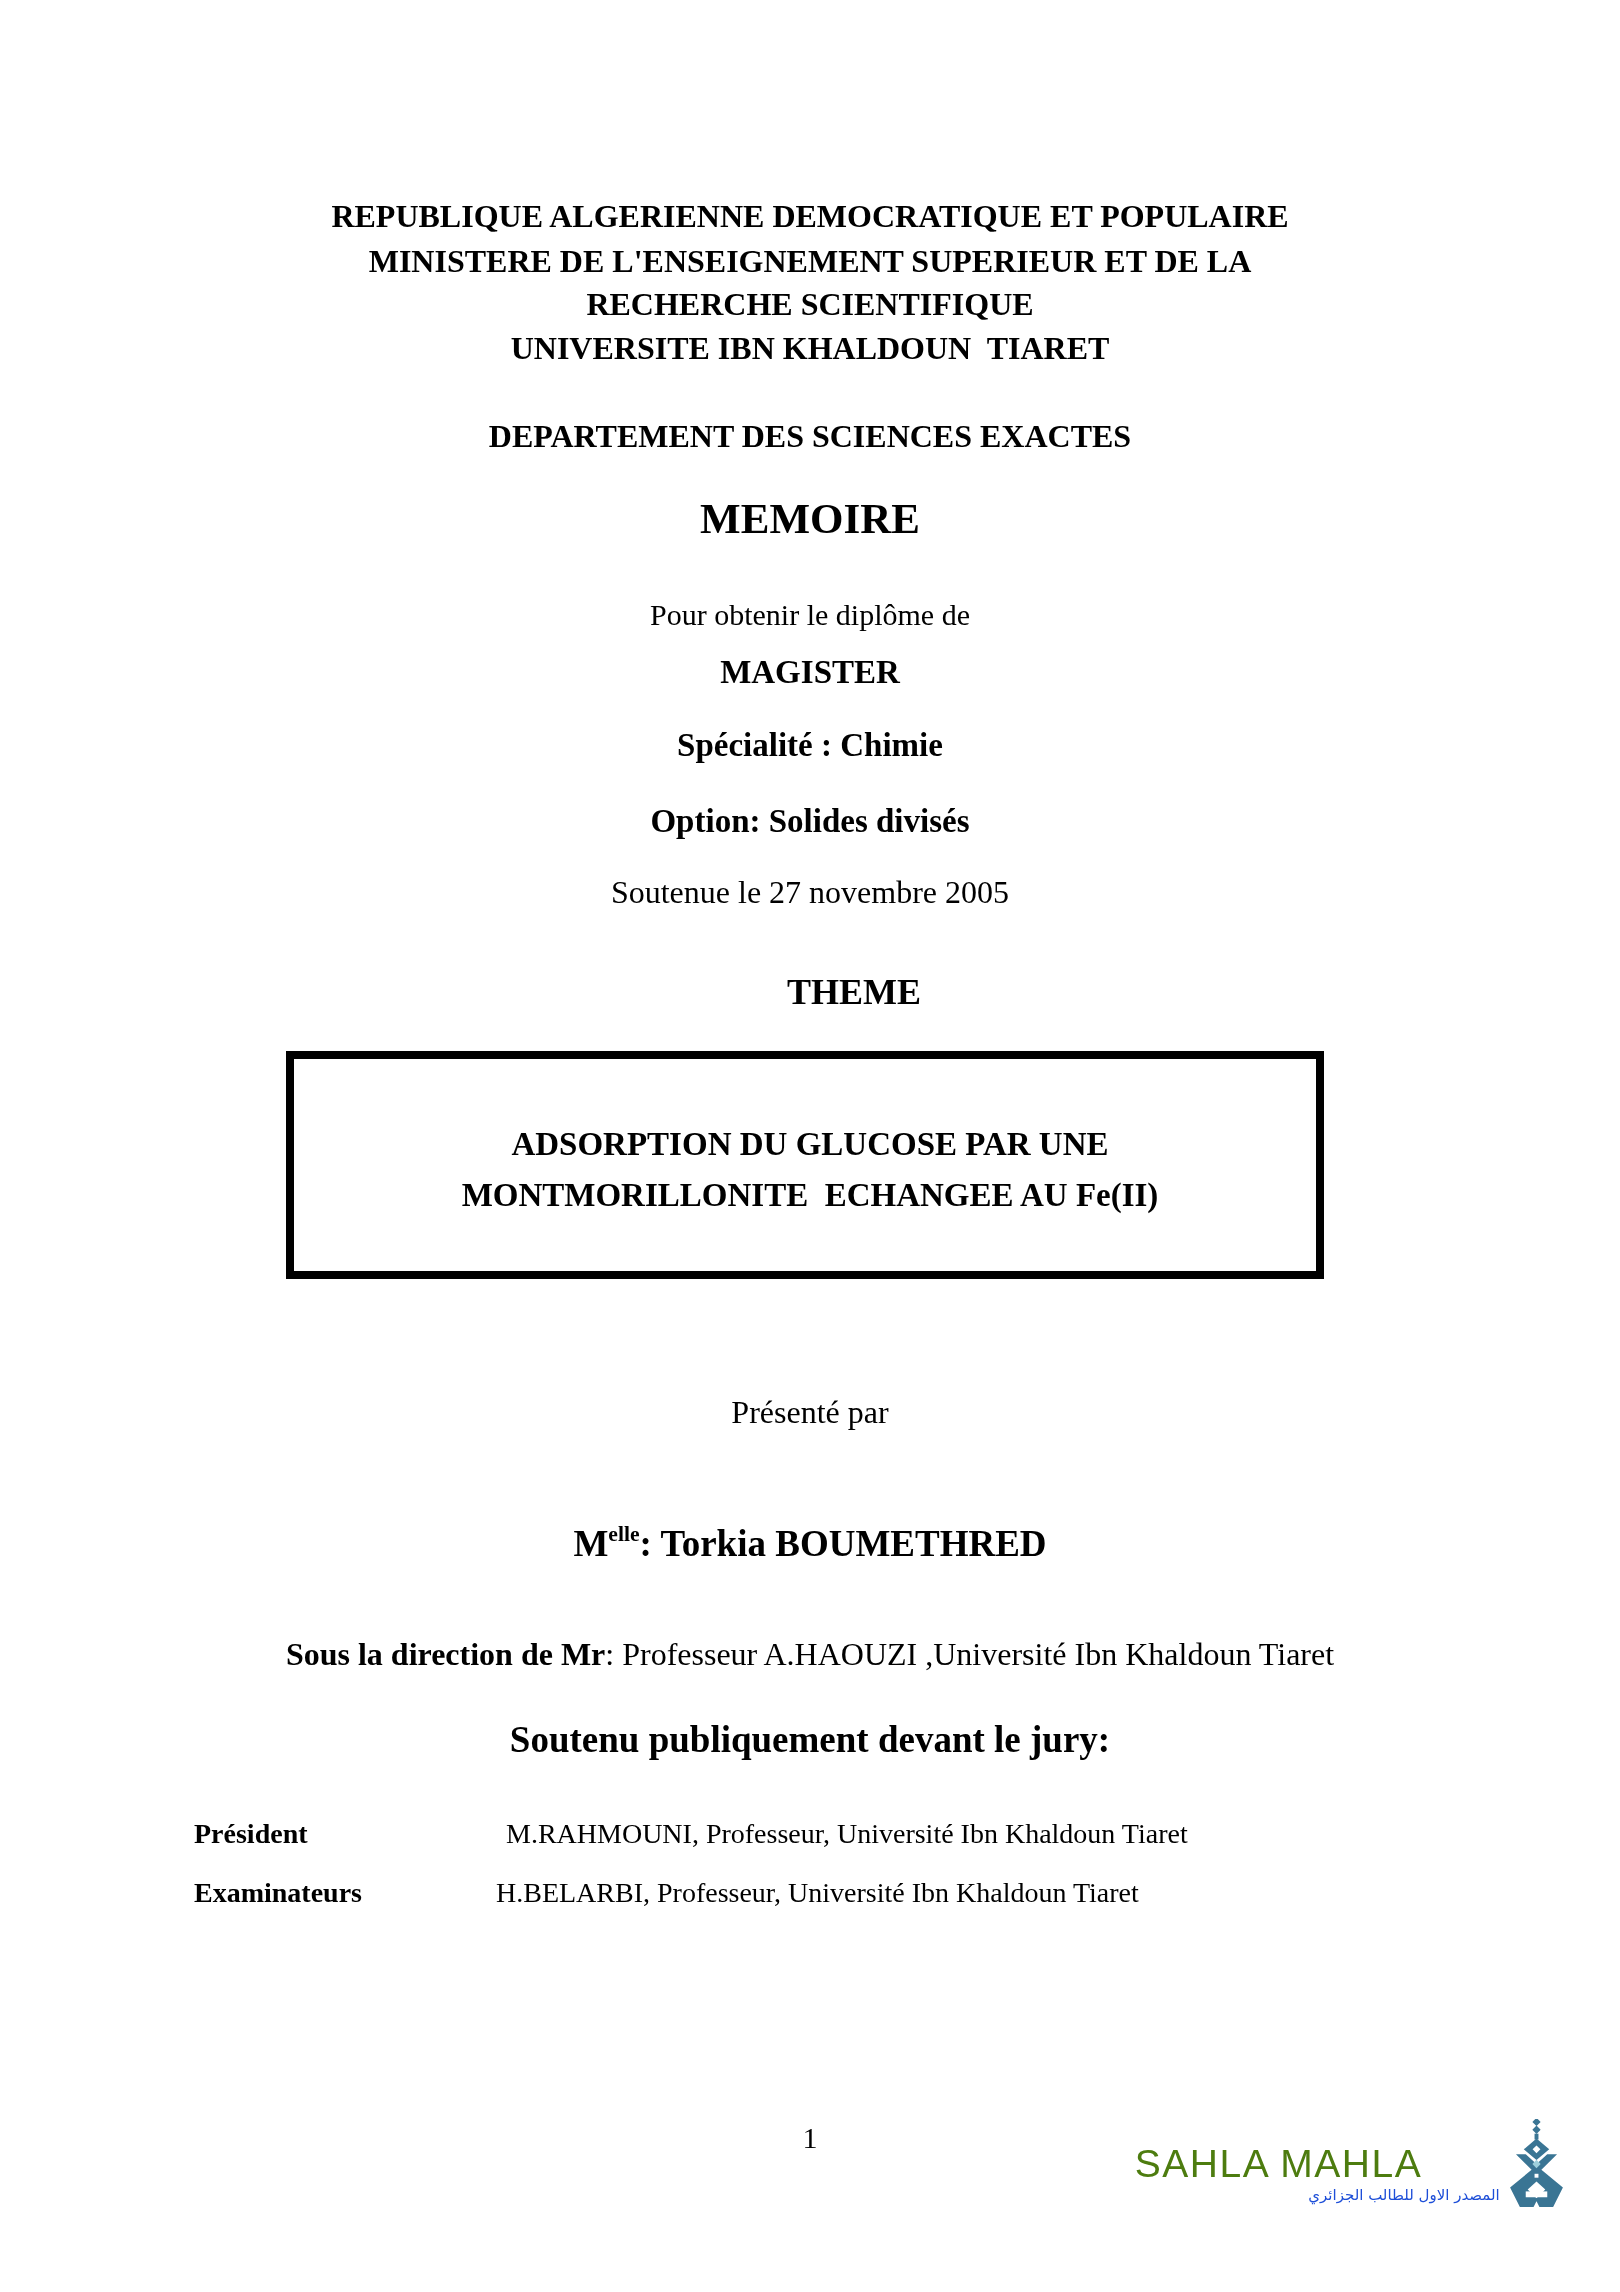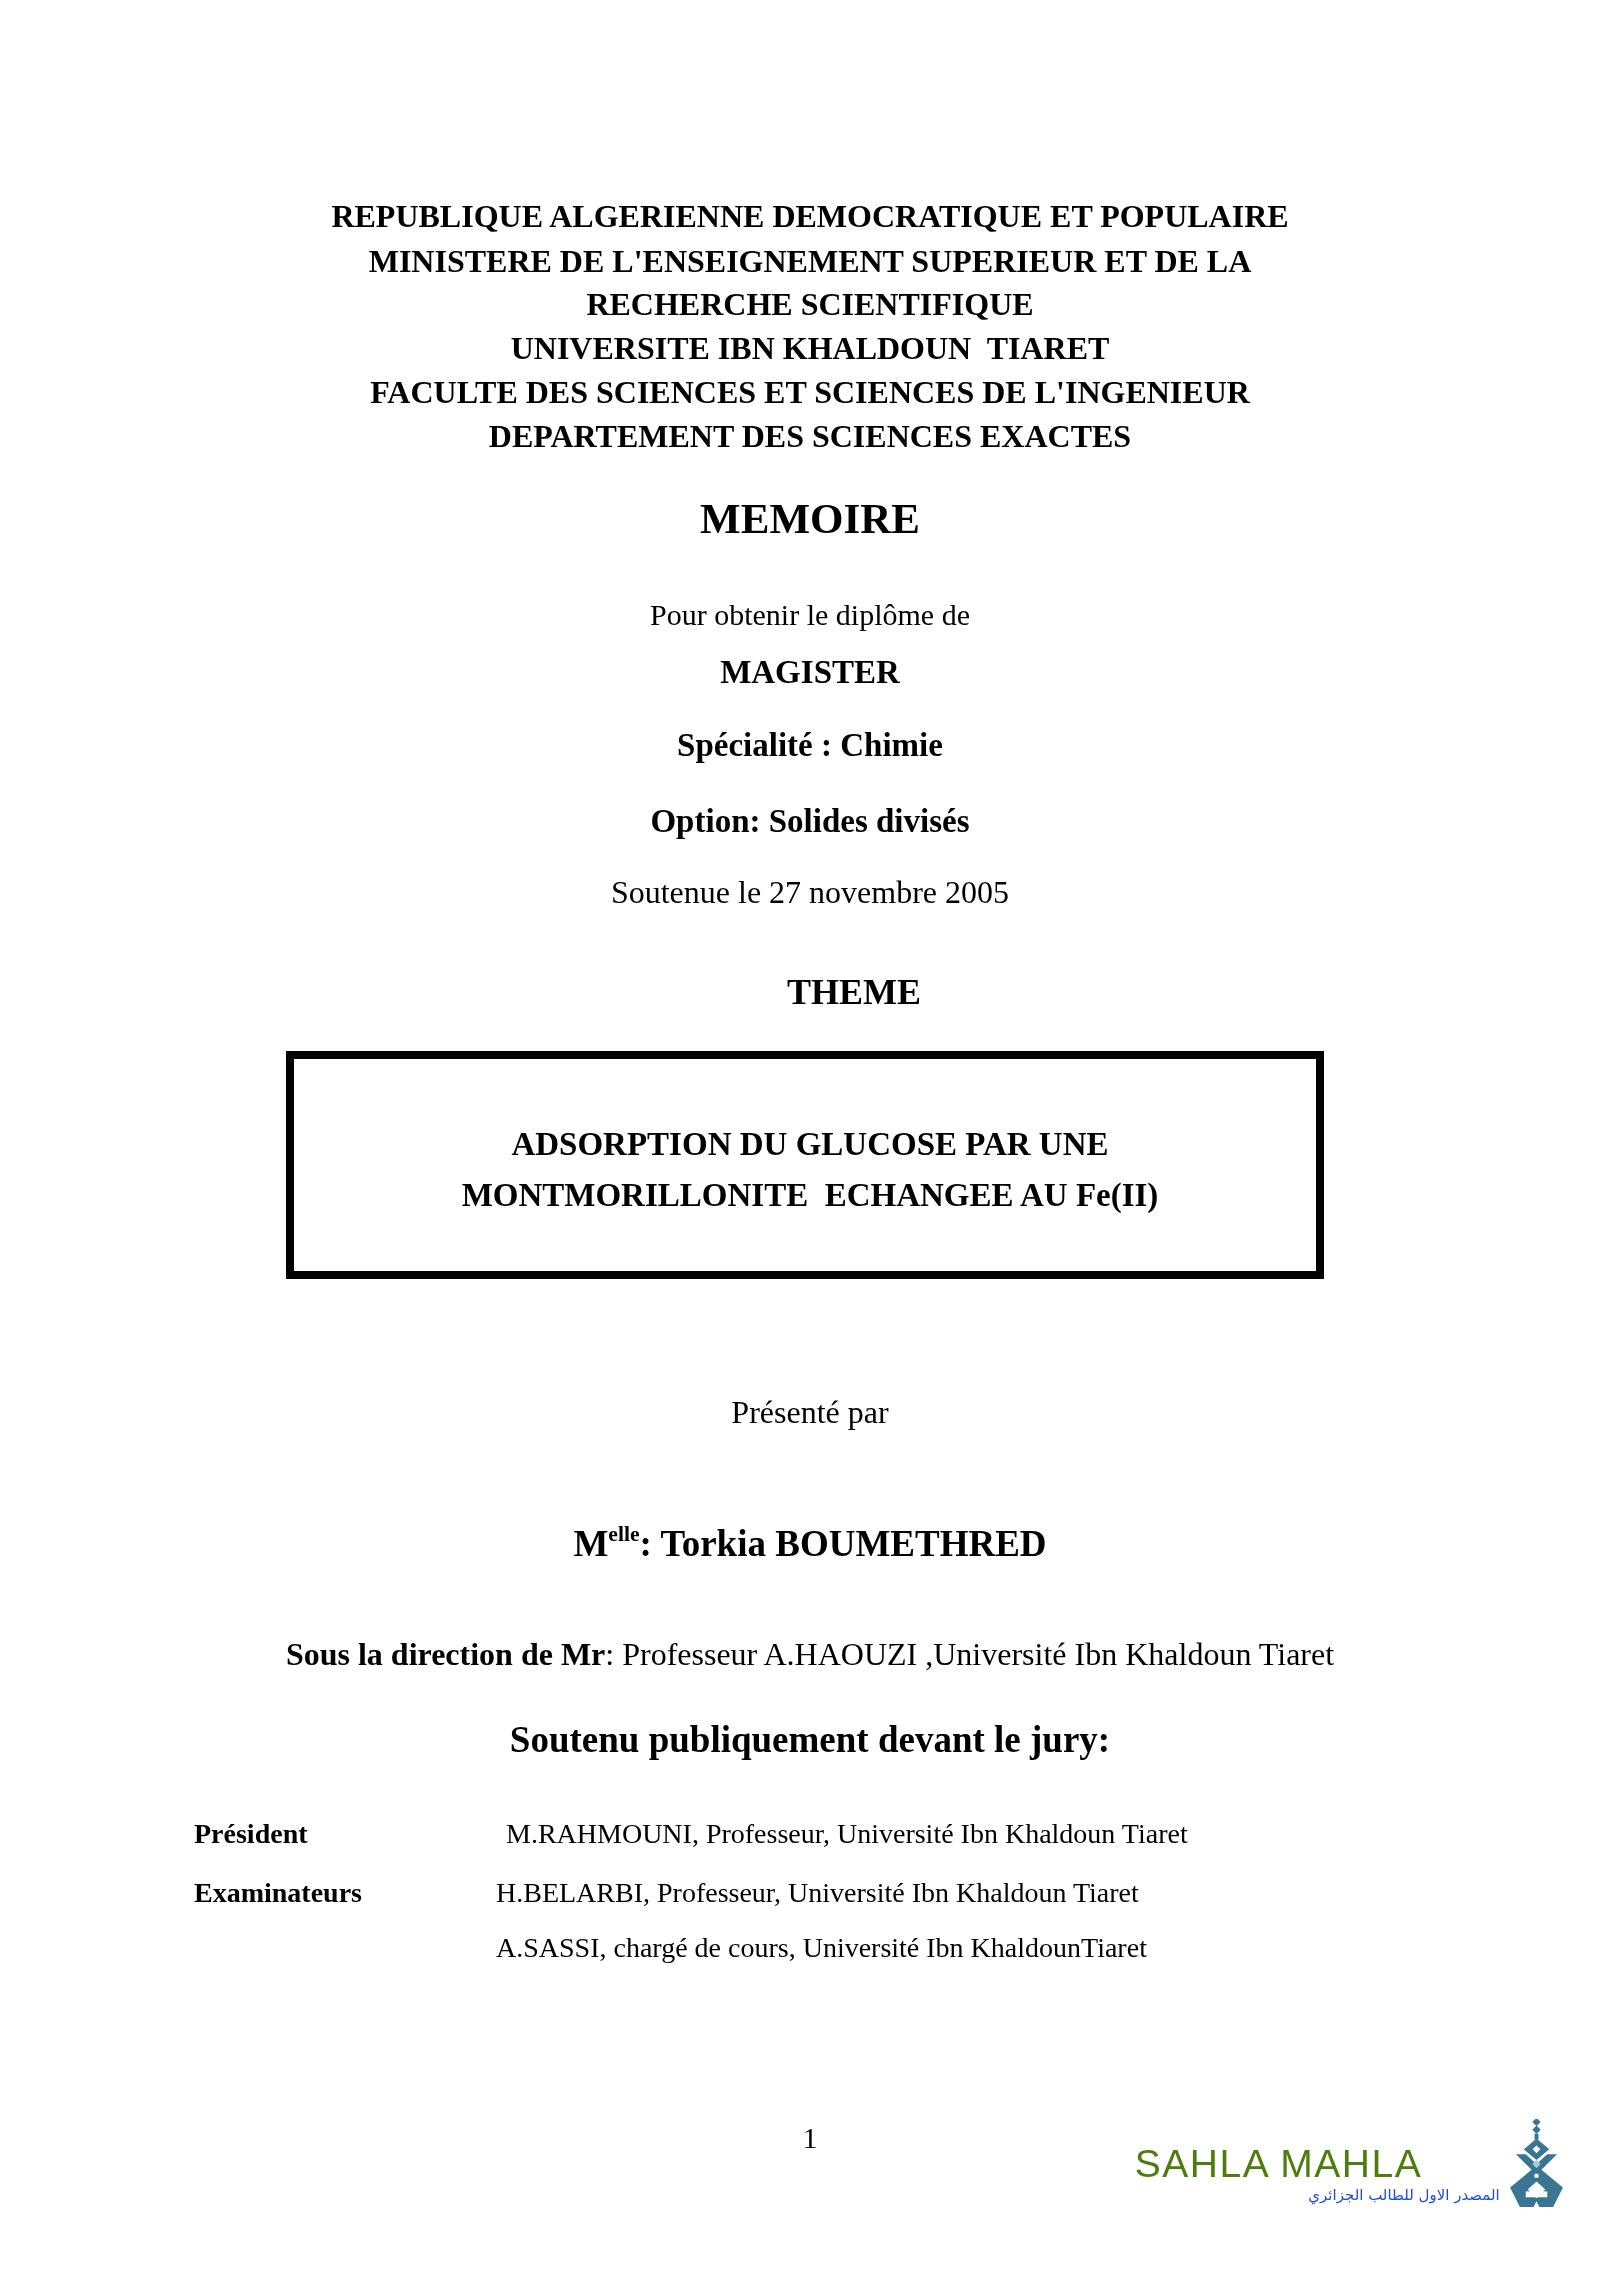--- a/index.html
+++ b/index.html
@@ -30,21 +30,20 @@
 </style>
 </head>
 <body>
 
 <div class="page">
 
   <div class="line b h33" style="top:200px">REPUBLIQUE ALGERIENNE DEMOCRATIQUE ET POPULAIRE</div>
   <div class="line b h33" style="top:245px">MINISTERE DE L'ENSEIGNEMENT SUPERIEUR ET DE LA</div>
   <div class="line b h33" style="top:288px">RECHERCHE SCIENTIFIQUE</div>
   <div class="line b h33" style="top:332px">UNIVERSITE IBN KHALDOUN  TIARET</div>
-  <div class="line b h33" style="top:376px">FACULTE DES SCIENCES ET SCIENCES DE L'INGENIEUR</div>
   <div class="line b h33" style="top:420px">DEPARTEMENT DES SCIENCES EXACTES</div>
 
   <div class="line b h44" style="top:497px">MEMOIRE</div>
   <div class="line h31" style="top:600px">Pour obtenir le diplôme de</div>
   <div class="line b h42" style="top:652px">MAGISTER</div>
   <div class="line b h42" style="top:725px">Spécialité : Chimie</div>
   <div class="line b h42" style="top:801px">Option: Solides divisés</div>
   <div class="line h33" style="top:876px">Soutenue le 27 novembre 2005</div>
   <div class="line b h37" style="top:974px">THEME</div>
 
@@ -58,21 +57,20 @@
   <div class="line h33" style="top:1638px"><span class="b">Sous la direction de Mr</span><span>: Professeur A.HAOUZI ,Université Ibn Khaldoun Tiaret</span></div>
 
   <div class="line b h38" style="top:1721px">Soutenu publiquement devant le jury:</div>
 
   <div class="jury-label h29" style="top:1820px">Président</div>
   <div class="jury-name h29" style="top:1820px; left:506px">M.RAHMOUNI, Professeur, Université Ibn Khaldoun Tiaret</div>
 
   <div class="jury-label h29" style="top:1879px">Examinateurs</div>
   <div class="jury-name h29" style="top:1879px; left:496px">H.BELARBI, Professeur, Université Ibn Khaldoun Tiaret</div>
 
-  <div class="jury-name h29" style="top:1934px; left:496px">A.SASSI, chargé de cours, Université Ibn KhaldounTiaret</div>
 
   <div class="line h31" style="top:2123px">1</div>
 
   <div class="logo">
     <div class="logo-text">SAHLA MAHLA</div>
     <div class="logo-arabic">المصدر الاول للطالب الجزائري</div>
     <svg class="logo-icon" viewBox="0 0 62 92">
       <g fill="#3a7594">
         <rect x="28" y="0" width="6" height="6" transform="rotate(45 31 3)"></rect>
         <rect x="28" y="8" width="6" height="6" transform="rotate(45 31 11)"></rect>

